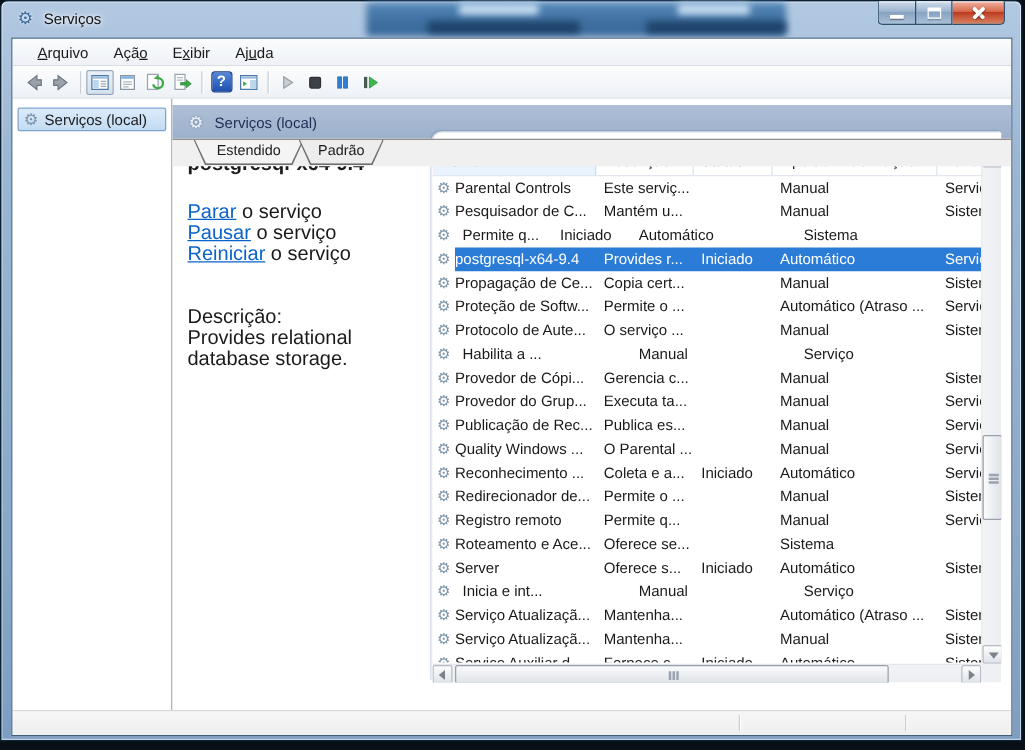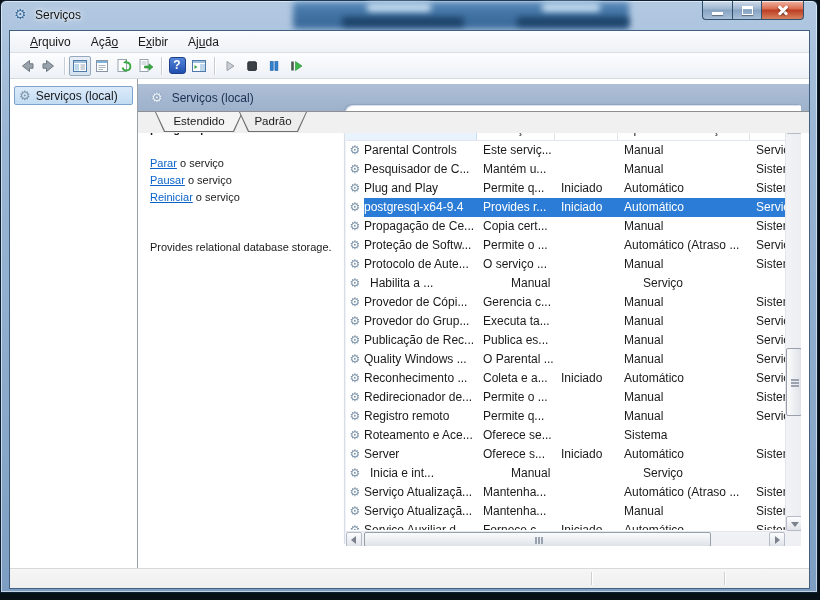--- a/index.html
+++ b/index.html
@@ -71,21 +71,21 @@
     padding:0 4px; font-size:12px; border:1px solid #7da2ce; border-radius:2px;
     background:linear-gradient(180deg,#dcebfa,#c2dcf3); }
   .gear { font-size:13px; line-height:1; color:#7d94a9; }
 
   .mid-pane { flex:1 1 auto; position:relative; background:#fff; display:flex; flex-direction:column; }
   .band { margin-top:5px; height:27px; background:linear-gradient(180deg,#aebfd6,#9db1cc);
     display:flex; align-items:center; gap:9px; padding-left:13px; font-size:12px; color:#1c2f52; }
   .band .gear { color:#eef3f8; text-shadow:0 0 2px #6d87a6; }
 
   .detail { position:absolute; left:0; top:32px; width:205px; bottom:22px; padding:12px 8px 0 12px;
-    font-size:11px; }
+    font-size:16px; }
   .detail .svc-name { font-weight:bold; margin-bottom:20px; }
   .detail .act { line-height:17px; }
   .detail a { color:#0a63c9; text-decoration:underline; cursor:pointer; }
   .detail .desc-block { margin-top:33px; line-height:17px; }
 
   
   .list-panel { position:absolute; left:208px; right:8px; top:27px; bottom:22px;
     background:#fff; border-radius:8px 0 0 0;
     box-shadow:-1px -1px 0 rgba(255,255,255,.65), -2px -2px 1px rgba(100,125,160,.28);
     padding-top:13px; overflow:hidden; }
@@ -296,20 +296,21 @@
           <span class="gear">⚙</span>
           <span>Serviços (local)</span>
         </div>
 
         <div class="detail">
           <div class="svc-name">postgresql-x64-9.4</div>
           <div class="act"><a>Parar</a><span> o serviço</span></div>
           <div class="act"><a>Pausar</a><span> o serviço</span></div>
           <div class="act"><a>Reiniciar</a><span> o serviço</span></div>
           <div class="desc-block">
+            <div>Descrição:</div>
             <div>Provides relational database storage.</div>
           </div>
         </div>
 
         <div class="list-panel">
           <div class="hdr">
             <div class="hcell name"><span>Nome</span><span class="sort-arrow"></span></div>
             <div class="hcell desc"><span>Descrição</span></div>
             <div class="hcell status"><span>Status</span></div>
             <div class="hcell tipo"><span>Tipo de Inicialização</span></div>
@@ -335,21 +336,20 @@
       <span class="c-desc">Mantém u...</span>
       <span class="c-status"></span>
       <span class="c-tipo">Manual</span>
       <span class="c-logon">Sistema</span>
     </span>
   </div>
 
   <div class="row">
     <span class="cell-icon"><span class="gear">⚙</span></span>
     <span class="rowrest">
-      <span class="c-name">Plug and Play</span>
       <span class="c-desc">Permite q...</span>
       <span class="c-status">Iniciado</span>
       <span class="c-tipo">Automático</span>
       <span class="c-logon">Sistema</span>
     </span>
   </div>
 
   <div class="row selected">
     <span class="cell-icon"><span class="gear">⚙</span></span>
     <span class="rowrest">

